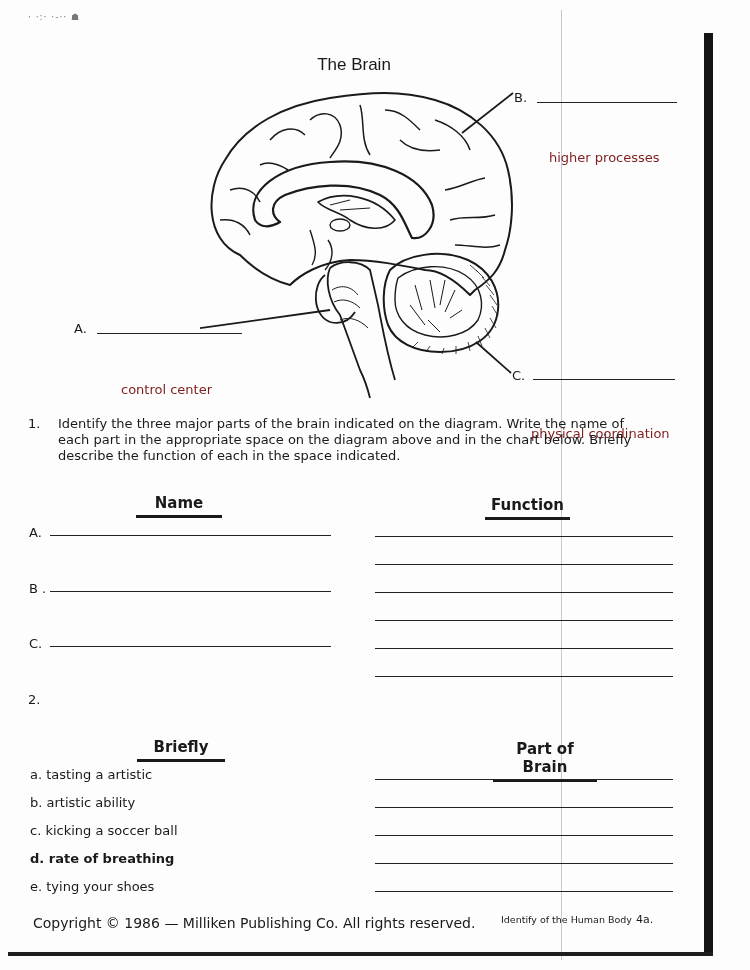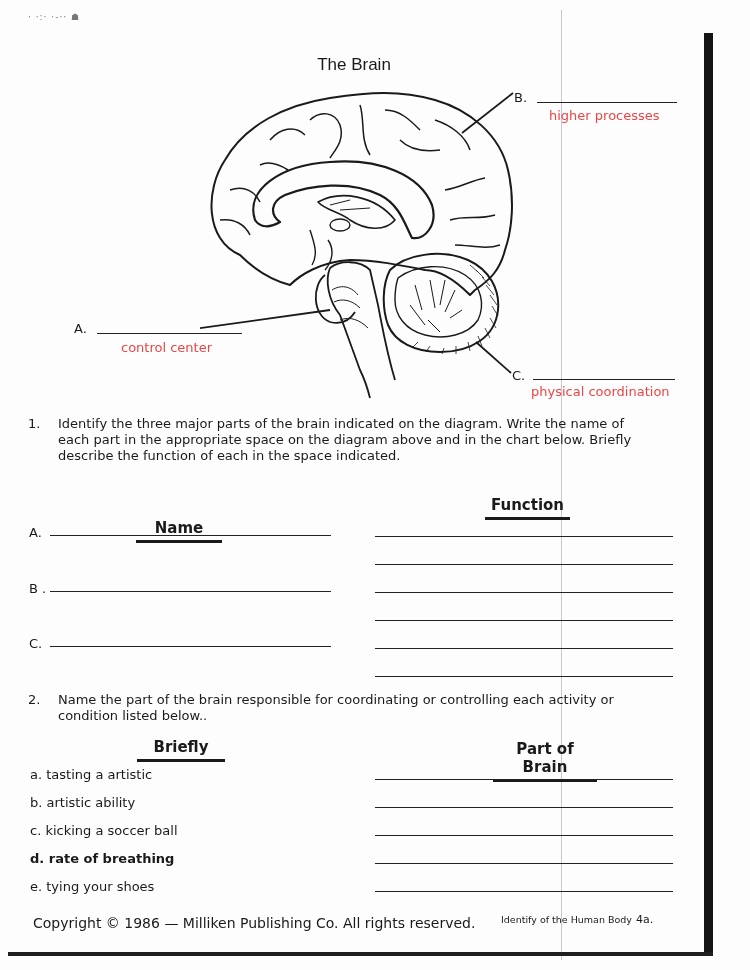--- a/index.html
+++ b/index.html
@@ -9,21 +9,21 @@
       font-family: "DejaVu Sans", "Liberation Sans", sans-serif;
     }
     .abs { position: absolute; }
     .scan-smudge { left: 28px; top: 12px; font-size: 9px; color: #777; letter-spacing: 1px; }
     .page-border-right { left: 704px; top: 33px; width: 9px; height: 922px; background: #141414; }
     .page-border-bottom { left: 8px; top: 952px; width: 705px; height: 4px; background: #1e1e1e; }
     .fold-line { left: 561px; top: 10px; width: 1px; height: 950px; background: #c9c4d6; }
     .title { left: 0; width: 708px; top: 55px; text-align: center; font-size: 17px; font-family: "Liberation Sans", sans-serif; }
     .diag-letter { font-size: 13px; }
     .blank { height: 0; border-top: 1.3px solid #222; }
-    .label-small { font-size: 13px; color: #ef4444; }
+    .label-small { font-size: 13px; color: #7f1d1d; margin-top: 42px; }
     .q { font-size: 13px; line-height: 16px; }
     .q .num { position: absolute; left: 0; top: 0; }
     .q .txt { position: absolute; left: 30px; top: 0; width: 600px; }
     .col-head { font-size: 15px; font-weight: bold; text-align: center; }
     .col-head .ul { display: block; height: 3px; background: #1a1a1a; margin-top: 3px; }
     .row-letter { font-size: 13px; }
     .act { font-size: 13px; }
     .footer-l { font-size: 14px; }
     .footer-r { font-size: 9.5px; }
     .footer-r .pg { font-size: 11px; margin-left: 4px; }
@@ -91,21 +91,21 @@
 
 <div class="abs diag-letter" style="left:512px; top:368px;">C.</div>
 <div class="abs blank" style="left:533px; top:379px; width:142px;"></div>
 <div class="abs label-small" style="left:531px; top:384px;">physical coordination</div>
 
 <div class="abs q" style="left:28px; top:416px; width:640px; height:50px;">
   <span class="num">1.</span>
   <span class="txt">Identify the three major parts of the brain indicated on the diagram. Write the name of each part in the appropriate space on the diagram above and in the chart below. Briefly describe the function of each in the space indicated.</span>
 </div>
 
-<div class="abs col-head" style="left:136px; top:494px; width:86px;margin-top:25px;">
+<div class="abs col-head" style="left:136px; top:494px; width:86px;">
   <span>Name</span><span class="ul"></span>
 </div>
 <div class="abs col-head" style="left:485px; top:496px; width:85px;">
   <span>Function</span><span class="ul"></span>
 </div>
 
 <div class="abs row-letter" style="left:29px; top:525px;">A.</div>
 <div class="abs blank" style="left:50px; top:535px; width:281px;"></div>
 <div class="abs row-letter" style="left:29px; top:581px;">B .</div>
 <div class="abs blank" style="left:50px; top:591px; width:281px;"></div>
@@ -114,21 +114,20 @@
 
 <div class="abs blank" style="left:375px; top:536px; width:298px;"></div>
 <div class="abs blank" style="left:375px; top:564px; width:298px;"></div>
 <div class="abs blank" style="left:375px; top:592px; width:298px;"></div>
 <div class="abs blank" style="left:375px; top:620px; width:298px;"></div>
 <div class="abs blank" style="left:375px; top:648px; width:298px;"></div>
 <div class="abs blank" style="left:375px; top:676px; width:298px;"></div>
 
 <div class="abs q" style="left:28px; top:692px; width:640px; height:34px;">
   <span class="num">2.</span>
-  <span class="txt">Name the part of the brain responsible for coordinating or controlling each activity or condition listed below..</span>
 </div>
 
 <div class="abs col-head" style="left:137px; top:738px; width:88px;">
   <span>Briefly</span><span class="ul"></span>
 </div>
 <div class="abs col-head" style="left:493px; top:740px; width:104px;">
   <span>Part of Brain</span><span class="ul"></span>
 </div>
 
 <div class="abs act" style="left:30px; top:767px;">a. tasting a artistic</div>

